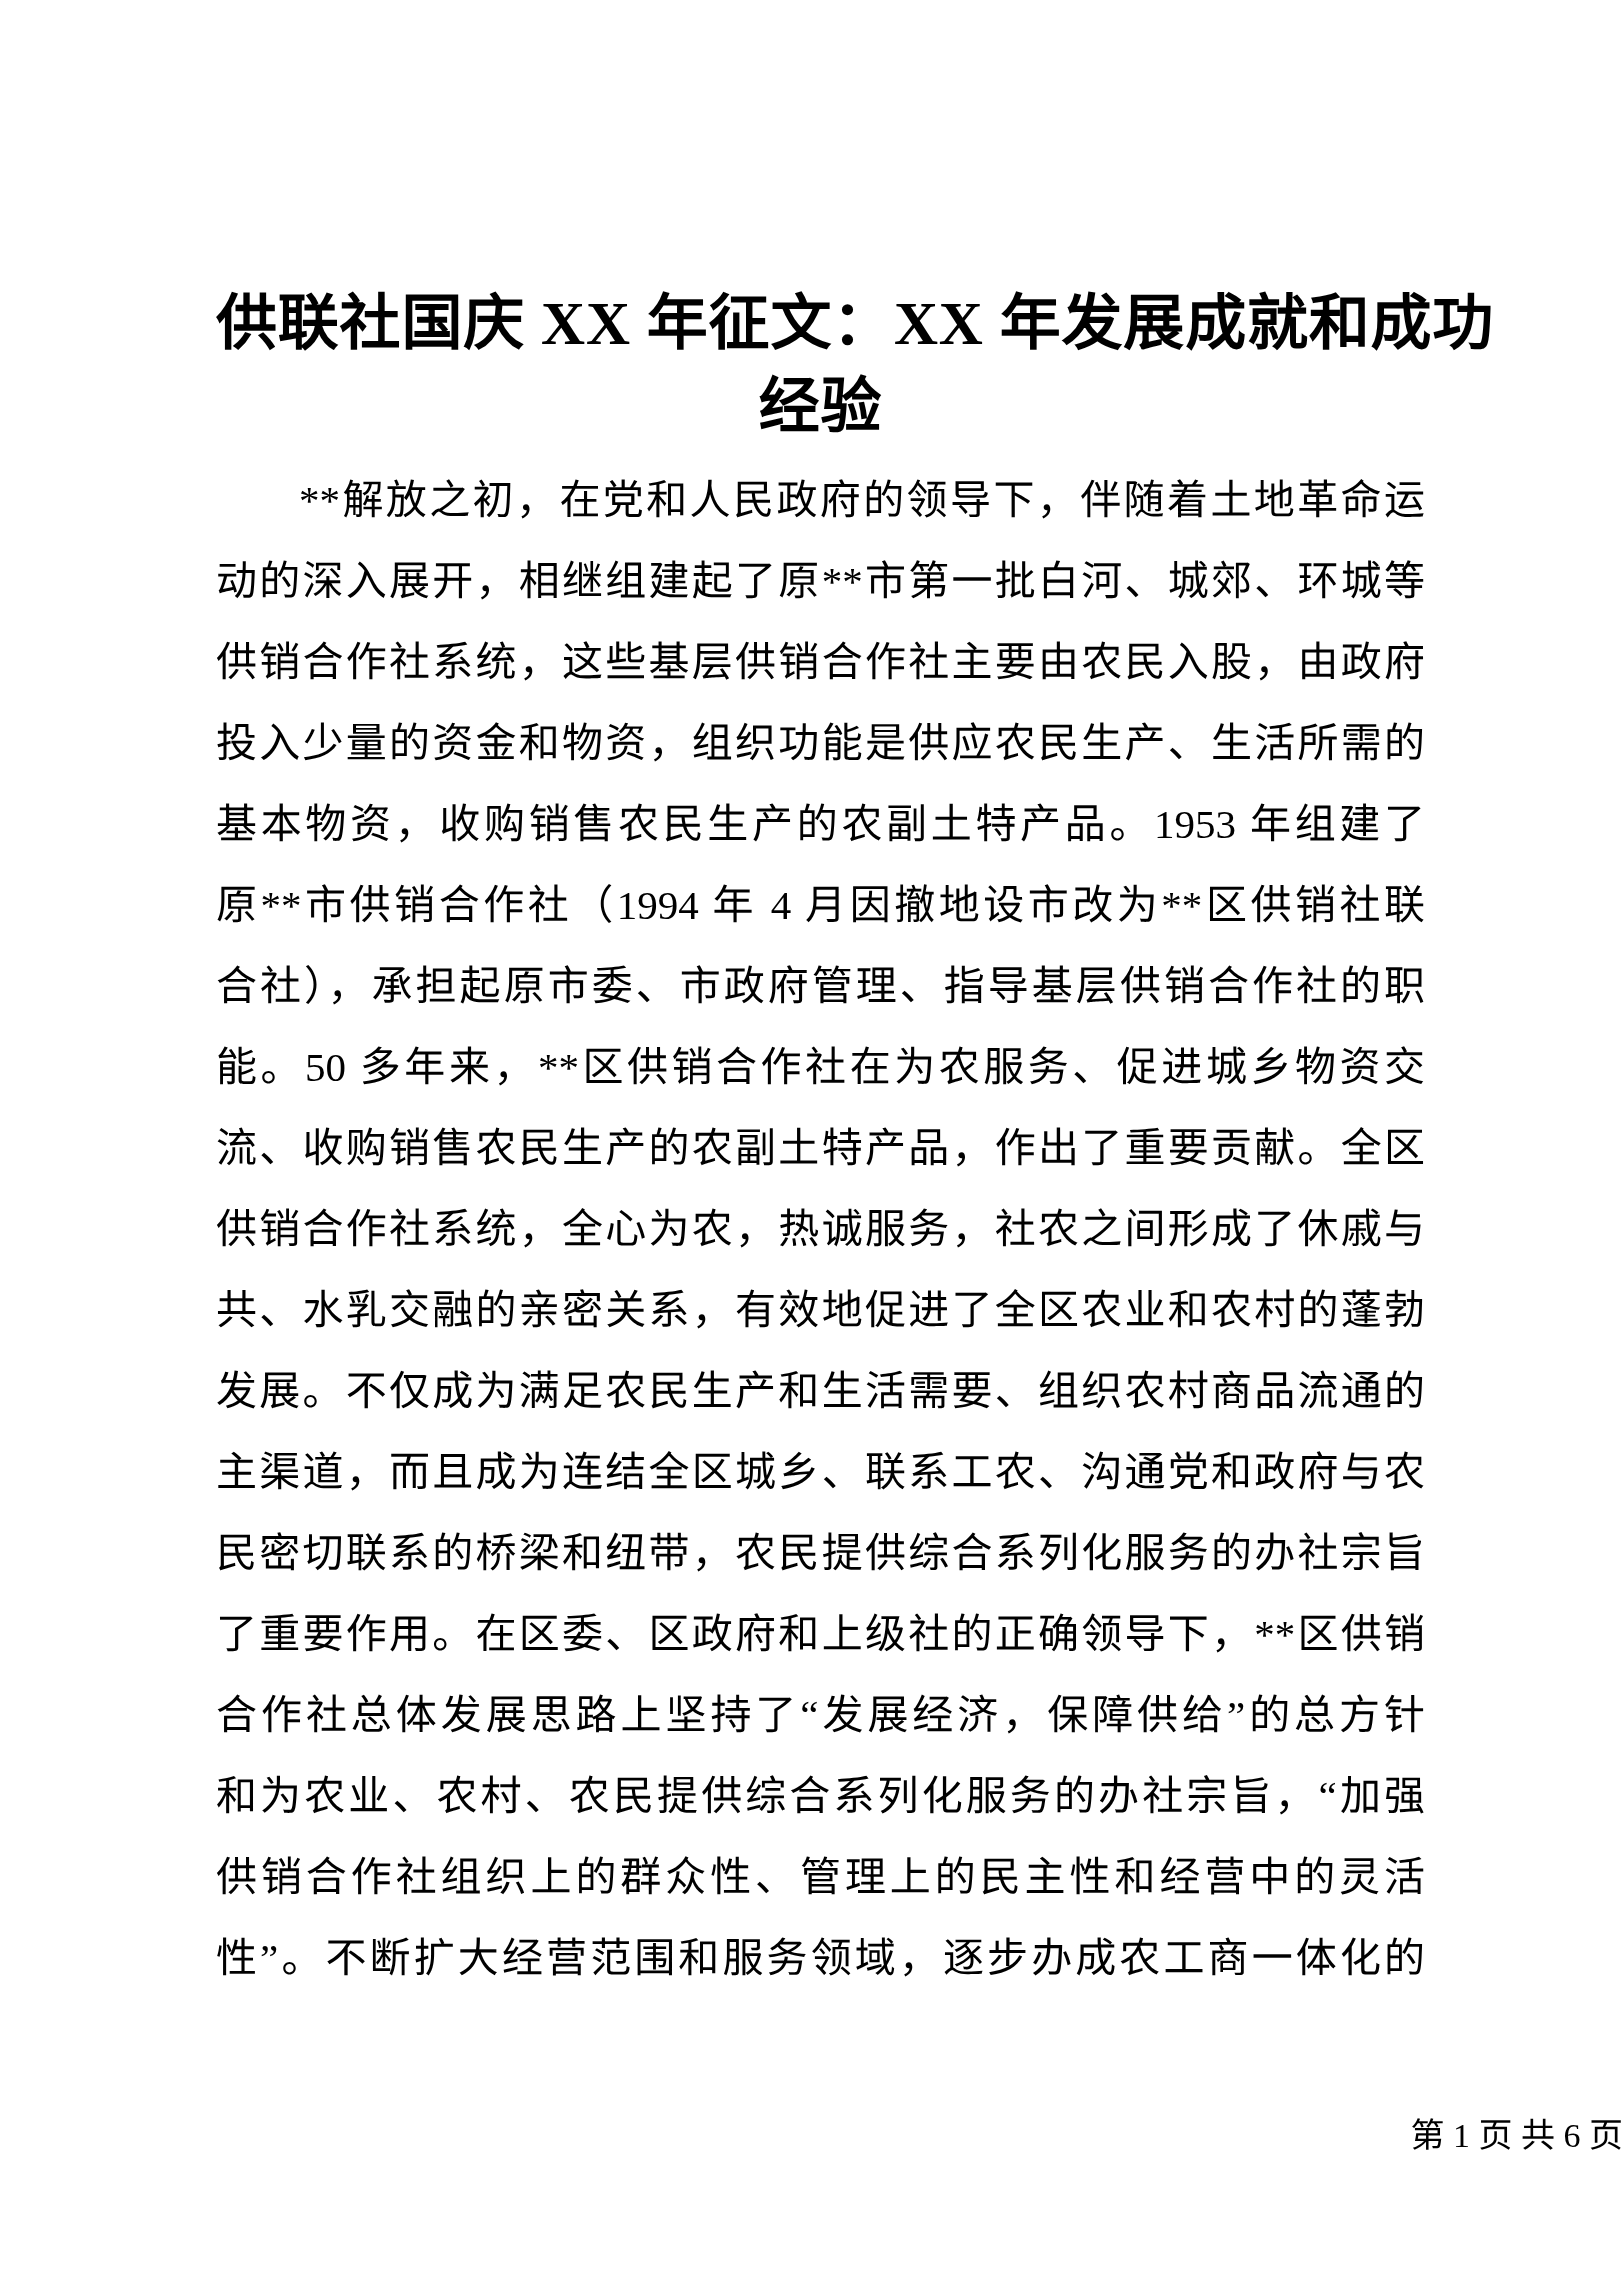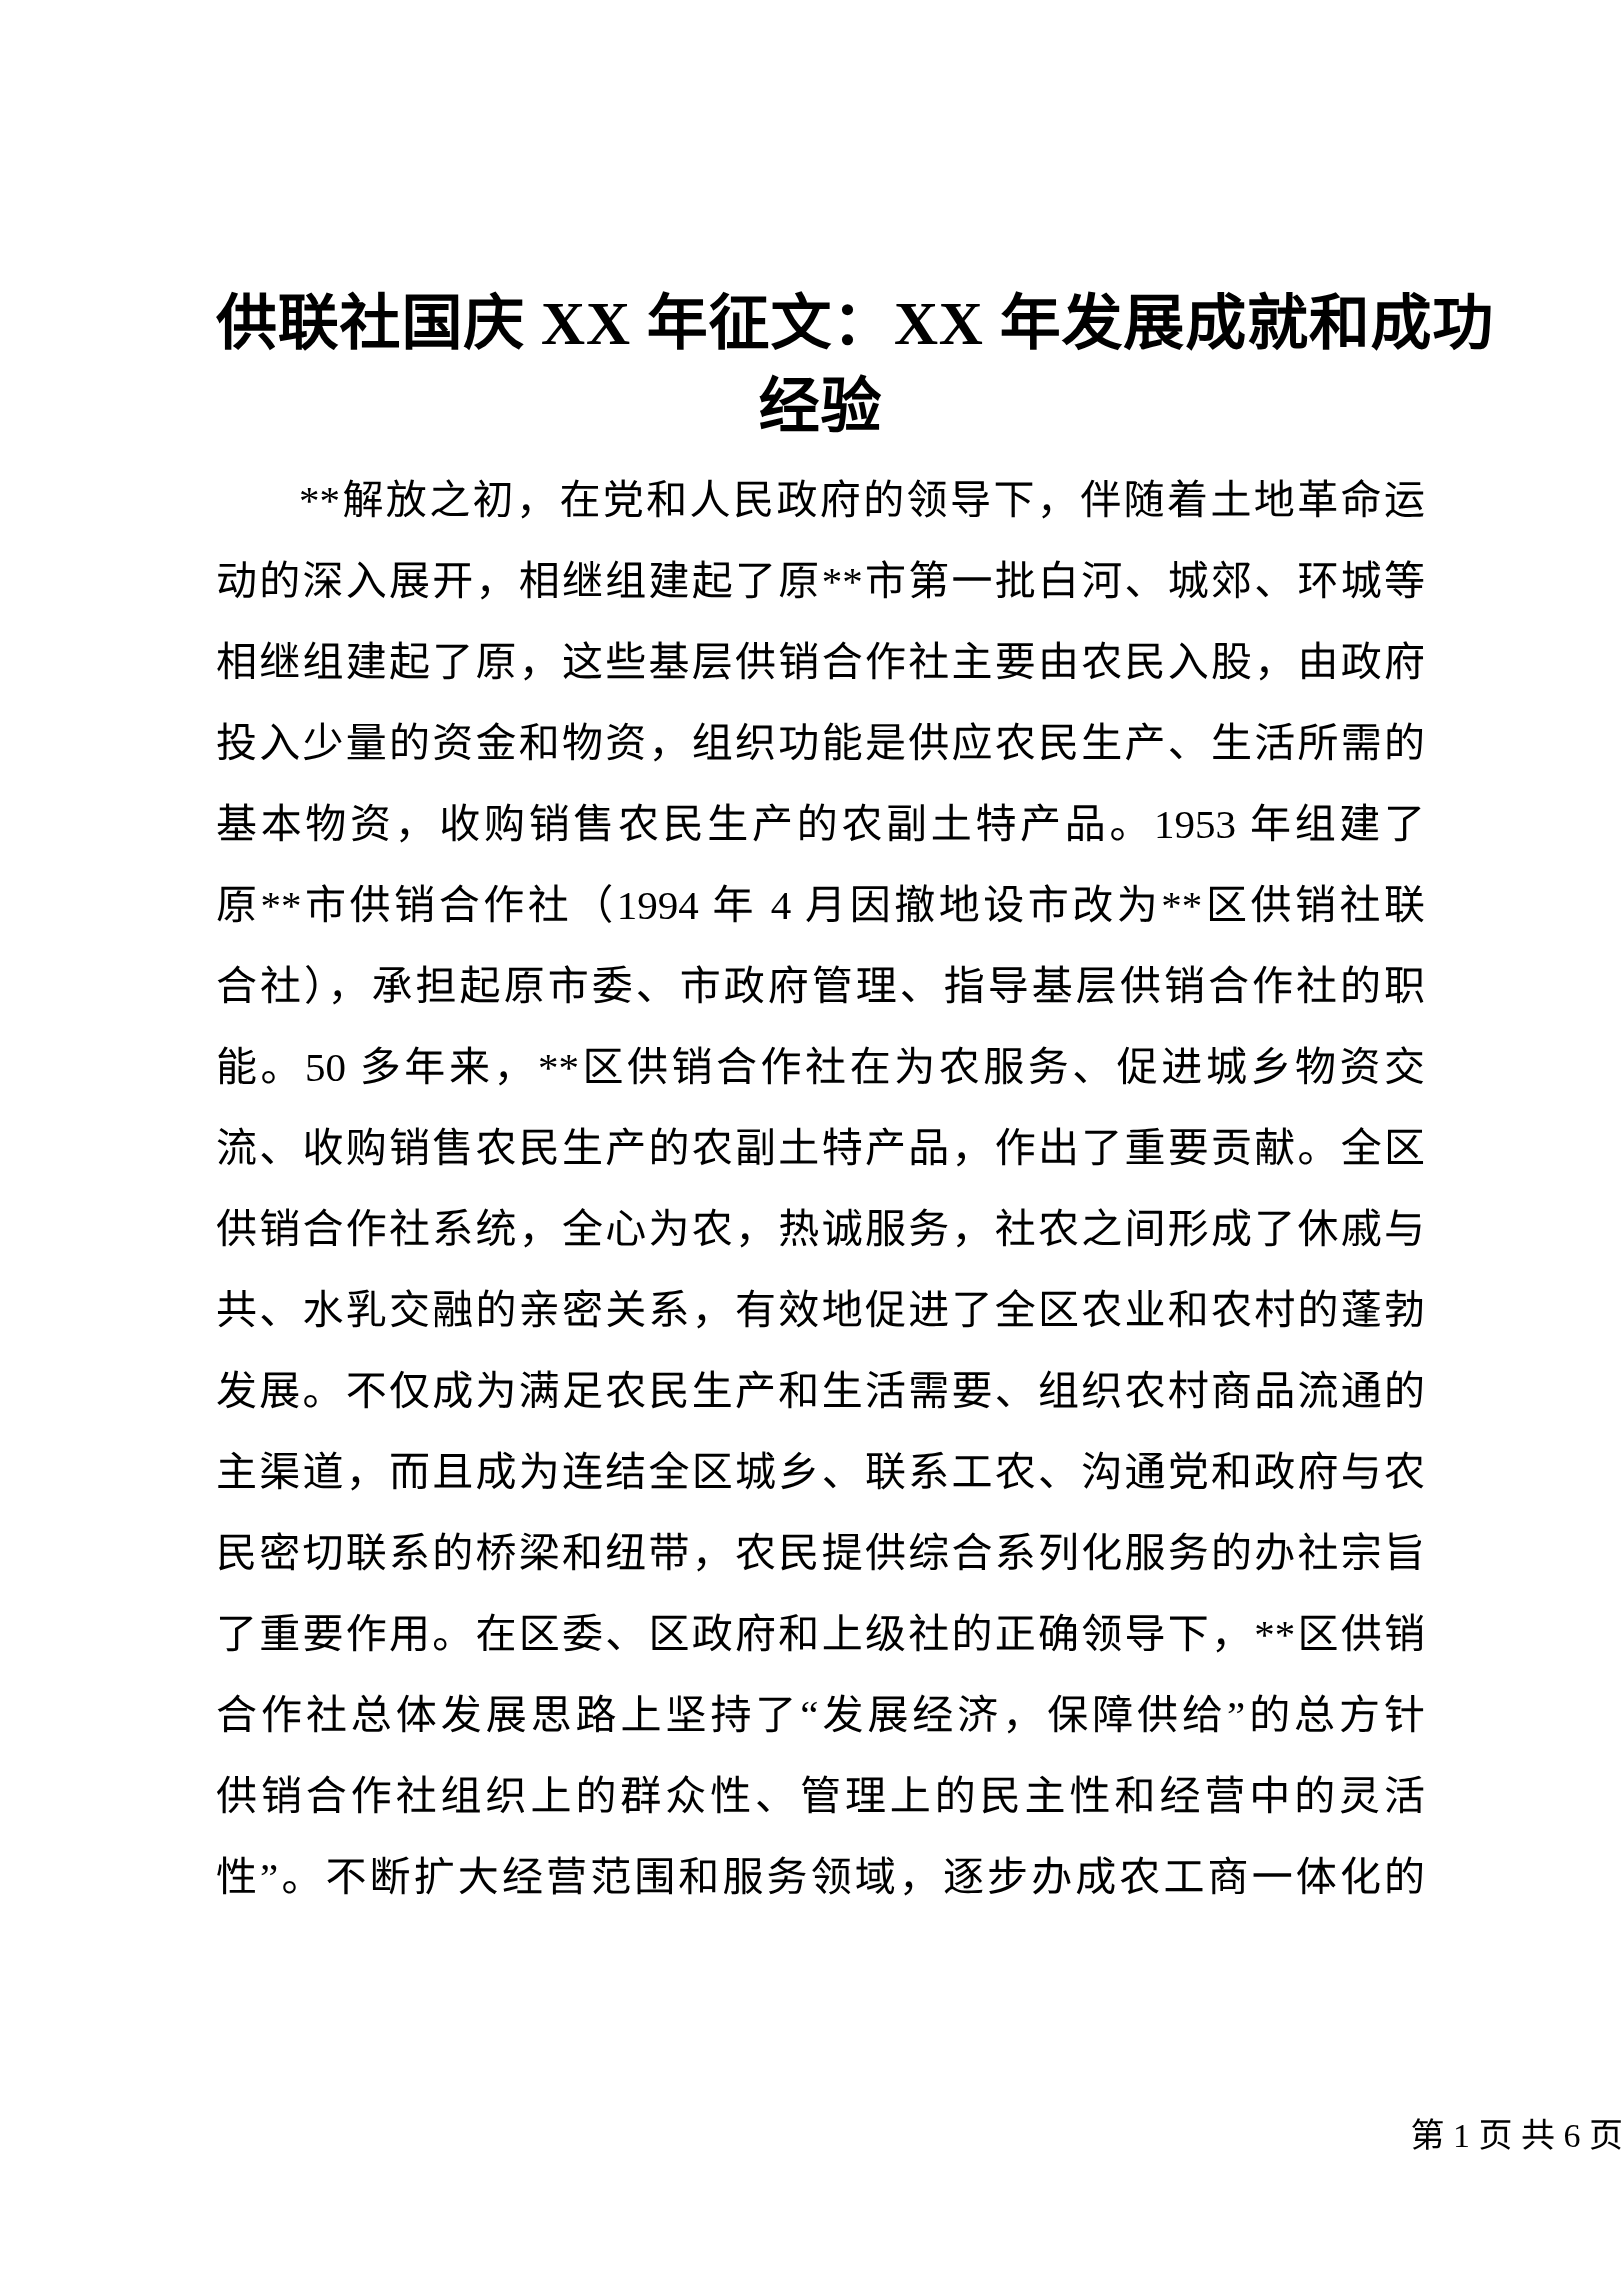--- a/index.html
+++ b/index.html
@@ -68,34 +68,35 @@
 
 <div class="page">
   <div class="content">
     <h1 class="title">
       <span class="title-line">供联社国庆 XX 年征文：XX 年发展成就和成功</span>
       <span class="title-line">经验</span>
     </h1>
     <div class="body" id="body-paragraph">
         <div class="body-line indent">**解放之初，在党和人民政府的领导下，伴随着土地革命运</div>
         <div class="body-line">动的深入展开，相继组建起了原**市第一批白河、城郊、环城等</div>
-        <div class="body-line">相继组建起了原，这些基层供销合作社主要由农民入股，由政府</div>
+        <div class="body-line">供销合作社系统，这些基层供销合作社主要由农民入股，由政府</div>
         <div class="body-line">投入少量的资金和物资，组织功能是供应农民生产、生活所需的</div>
         <div class="body-line">基本物资，收购销售农民生产的农副土特产品。1953 年组建了</div>
         <div class="body-line">原**市供销合作社（1994 年 4 月因撤地设市改为**区供销社联</div>
         <div class="body-line">合社），承担起原市委、市政府管理、指导基层供销合作社的职</div>
         <div class="body-line">能。50 多年来，**区供销合作社在为农服务、促进城乡物资交</div>
         <div class="body-line">流、收购销售农民生产的农副土特产品，作出了重要贡献。全区</div>
         <div class="body-line">供销合作社系统，全心为农，热诚服务，社农之间形成了休戚与</div>
         <div class="body-line">共、水乳交融的亲密关系，有效地促进了全区农业和农村的蓬勃</div>
         <div class="body-line">发展。不仅成为满足农民生产和生活需要、组织农村商品流通的</div>
         <div class="body-line">主渠道，而且成为连结全区城乡、联系工农、沟通党和政府与农</div>
         <div class="body-line">民密切联系的桥梁和纽带，农民提供综合系列化服务的办社宗旨</div>
         <div class="body-line">了重要作用。在区委、区政府和上级社的正确领导下，**区供销</div>
         <div class="body-line">合作社总体发展思路上坚持了“发展经济，保障供给”的总方针</div>
+        <div class="body-line">和为农业、农村、农民提供综合系列化服务的办社宗旨，“加强</div>
         <div class="body-line">供销合作社组织上的群众性、管理上的民主性和经营中的灵活</div>
         <div class="body-line">性”。不断扩大经营范围和服务领域，逐步办成农工商一体化的</div>
       </div>
   </div>
   <div class="footer">
     <span>第 1 页 共 6 页</span>
   </div>
 </div>
 
 

